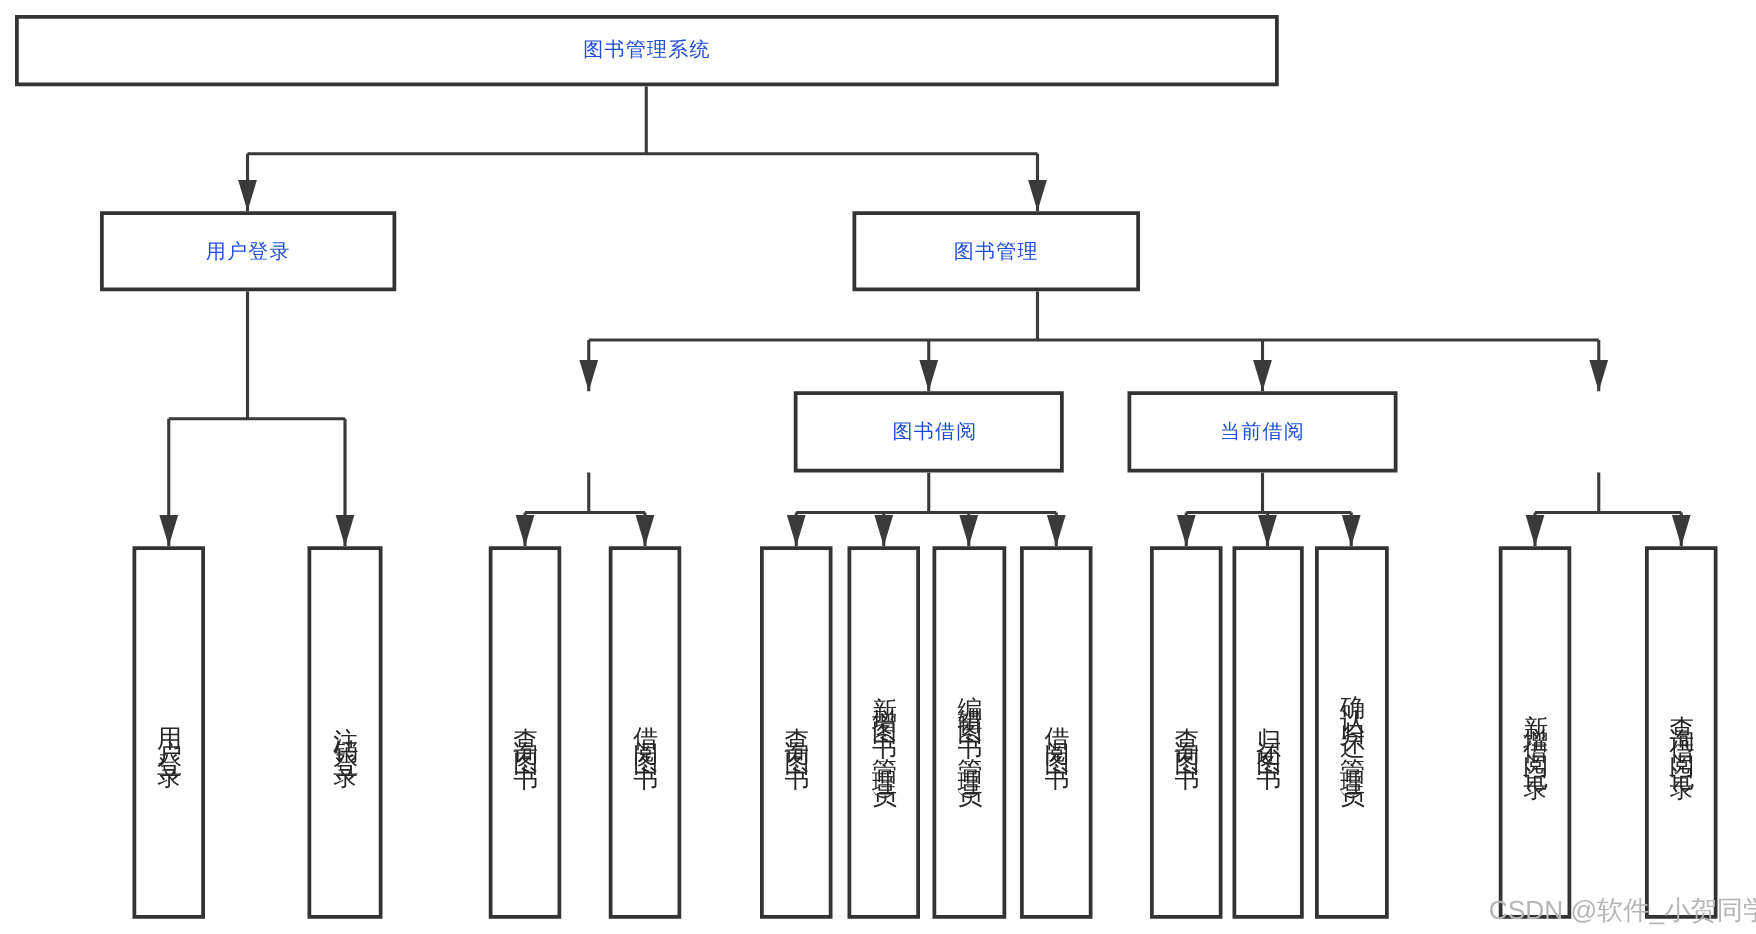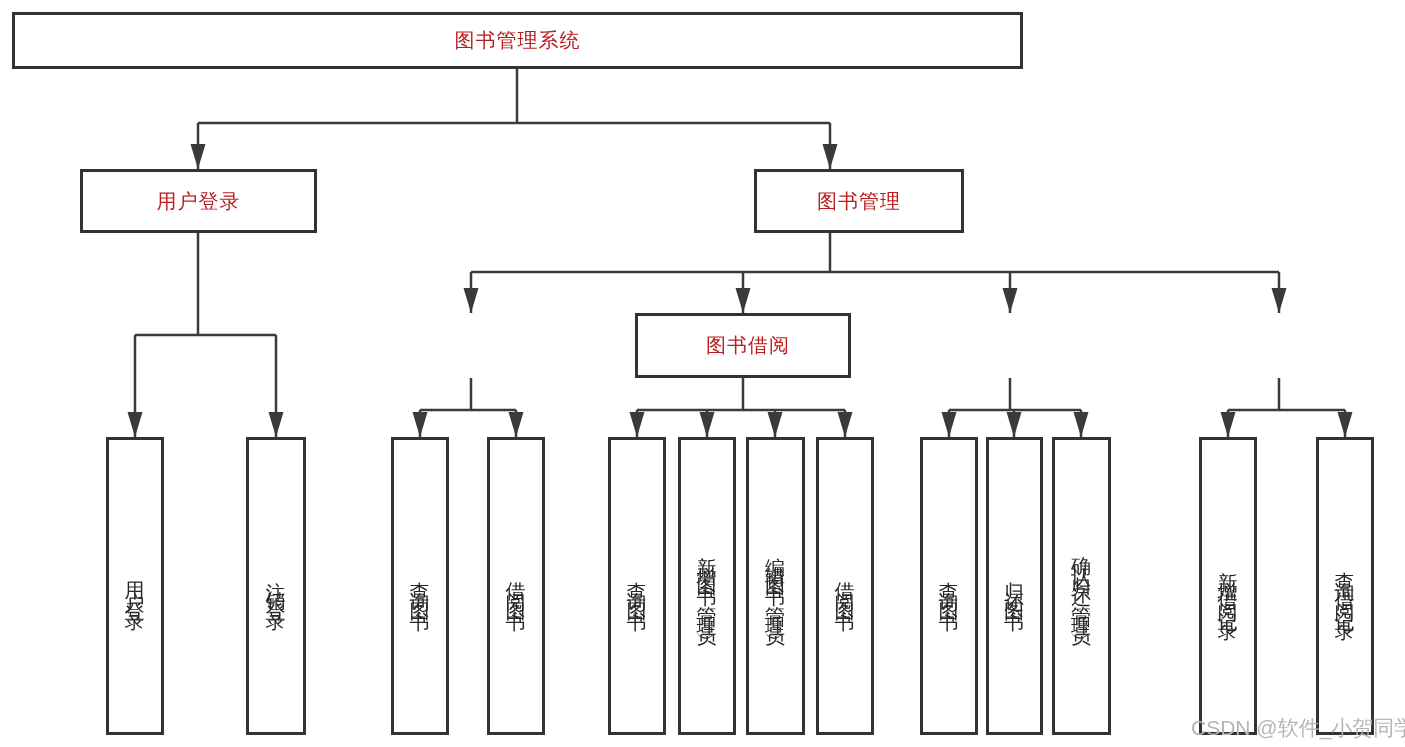--- a/index.html
+++ b/index.html
@@ -20,38 +20,38 @@
     position: absolute;
     box-sizing: border-box;
     border: 3px solid #333333;
     background: #ffffff;
     display: flex;
     align-items: center;
     justify-content: center;
     z-index: 2;
   }
   .hlabel {
-    font-size: 20px;
+    font-size: 16px;
     letter-spacing: 1px;
-    color: #b91c1c;
+    color: #1d4ed8;
     white-space: nowrap;
   }
   .leaf { top: 437px; height: 298px; }
   .vlabel {
     writing-mode: vertical-rl;
     text-orientation: mixed;
     font-size: 20px;
     letter-spacing: 10px;
     color: #262626;
     line-height: 1;
   }
   
   .n-root   { left: 12px;  top: 12px;  width: 1011px; height: 57px; }
   .n-login  { left: 80px;  top: 169px; width: 237px;  height: 64px; }
-  .n-mgmt   { left: 754px; top: 169px; width: 210px;  height: 64px; }
+  .n-mgmt   { left: 682px; top: 169px; width: 230px;  height: 64px; }
   .n-l3a    { left: 363px;  top: 313px; width: 216px; height: 65px; }
   .n-l3b    { left: 635px;  top: 313px; width: 216px; height: 65px; padding-left: 10px; }
   .n-l3c    { left: 902px;  top: 313px; width: 216px; height: 65px; }
   .n-l3d    { left: 1171px; top: 313px; width: 216px; height: 65px; }
   .n-ul1 { left: 106px;  width: 58px; }
   .n-ul2 { left: 246px;  width: 60px; }
   .n-nb1 { left: 391px;  width: 58px; }
   .n-nb2 { left: 487px;  width: 58px; }
   .n-bb1 { left: 608px;  width: 58px; }
   .n-bb2 { left: 678px;  width: 58px; }
@@ -134,20 +134,23 @@
   <div class="node n-login">
     <span class="hlabel">用户登录</span>
   </div>
   <div class="node n-mgmt">
     <span class="hlabel">图书管理</span>
   </div>
 
   <div class="node n-l3b">
     <span class="hlabel">图书借阅</span>
   </div>
+  <div class="node n-l3c">
+    <span class="hlabel">当前借阅</span>
+  </div>
 
   <div class="node leaf n-ul1">
     <span class="vlabel">用户登录</span>
   </div>
   <div class="node leaf n-ul2">
     <span class="vlabel">注销登录</span>
   </div>
 
   <div class="node leaf n-nb1">
     <span class="vlabel">查询图书</span>

